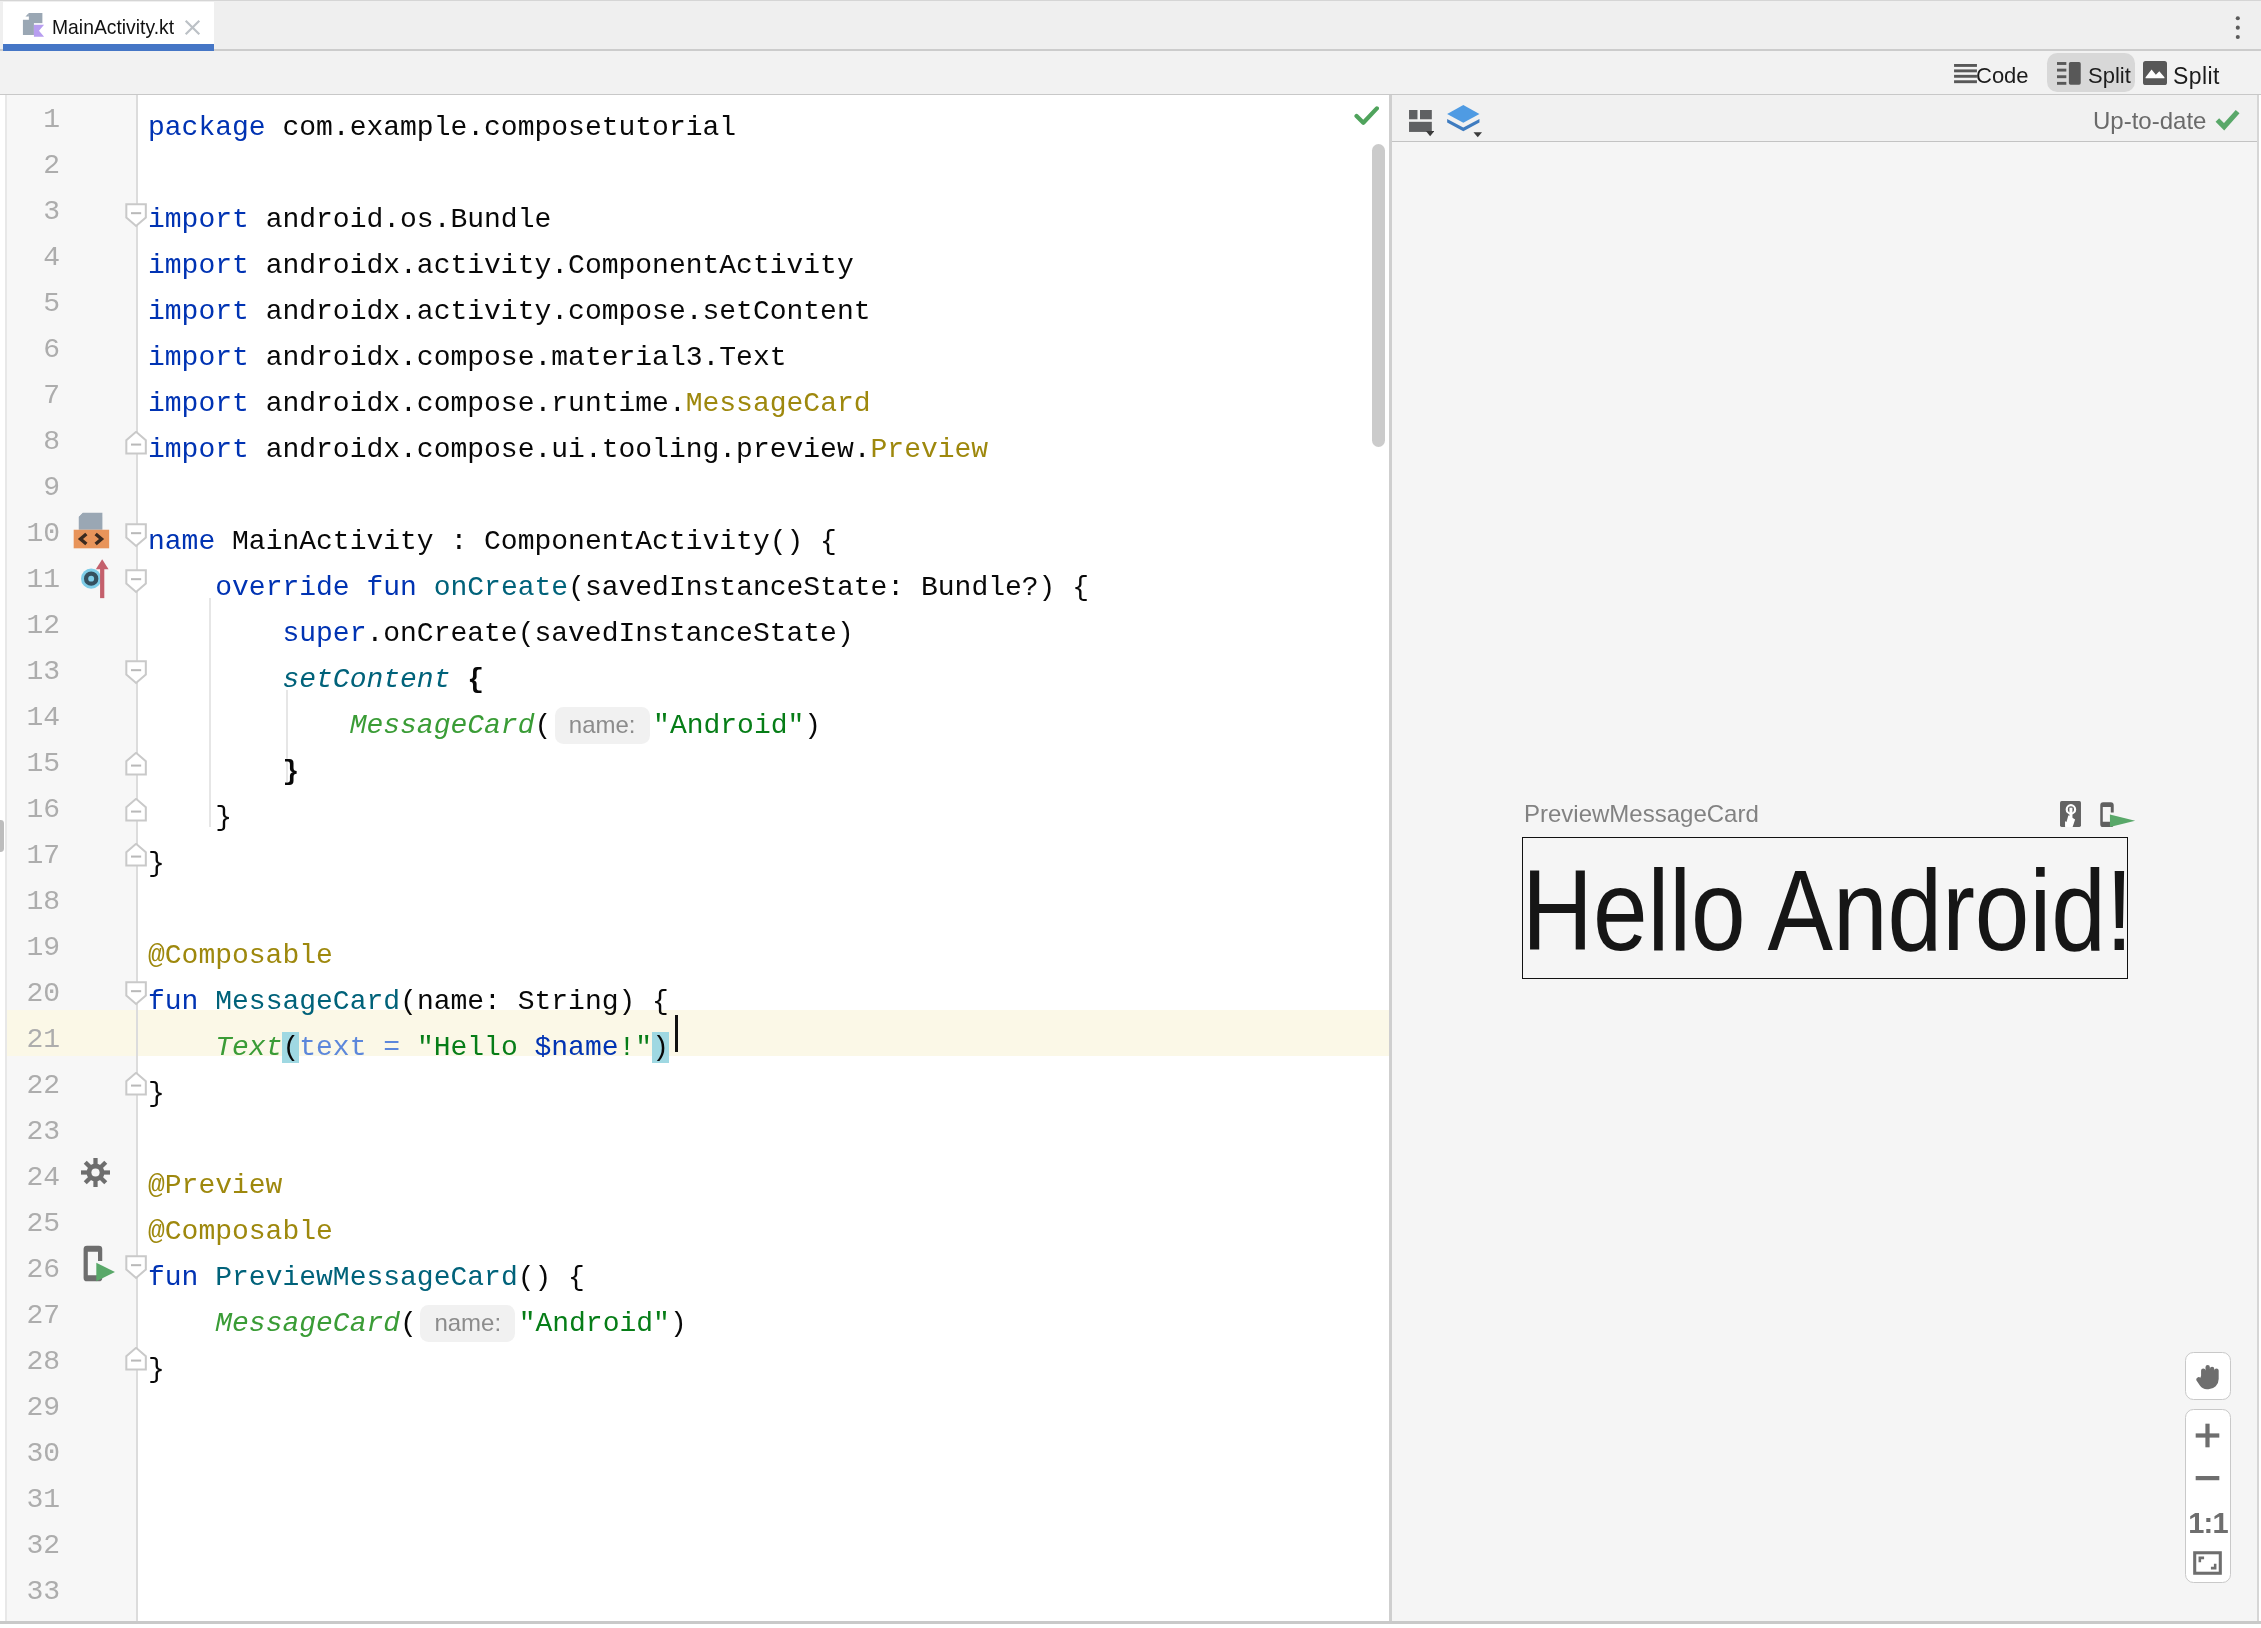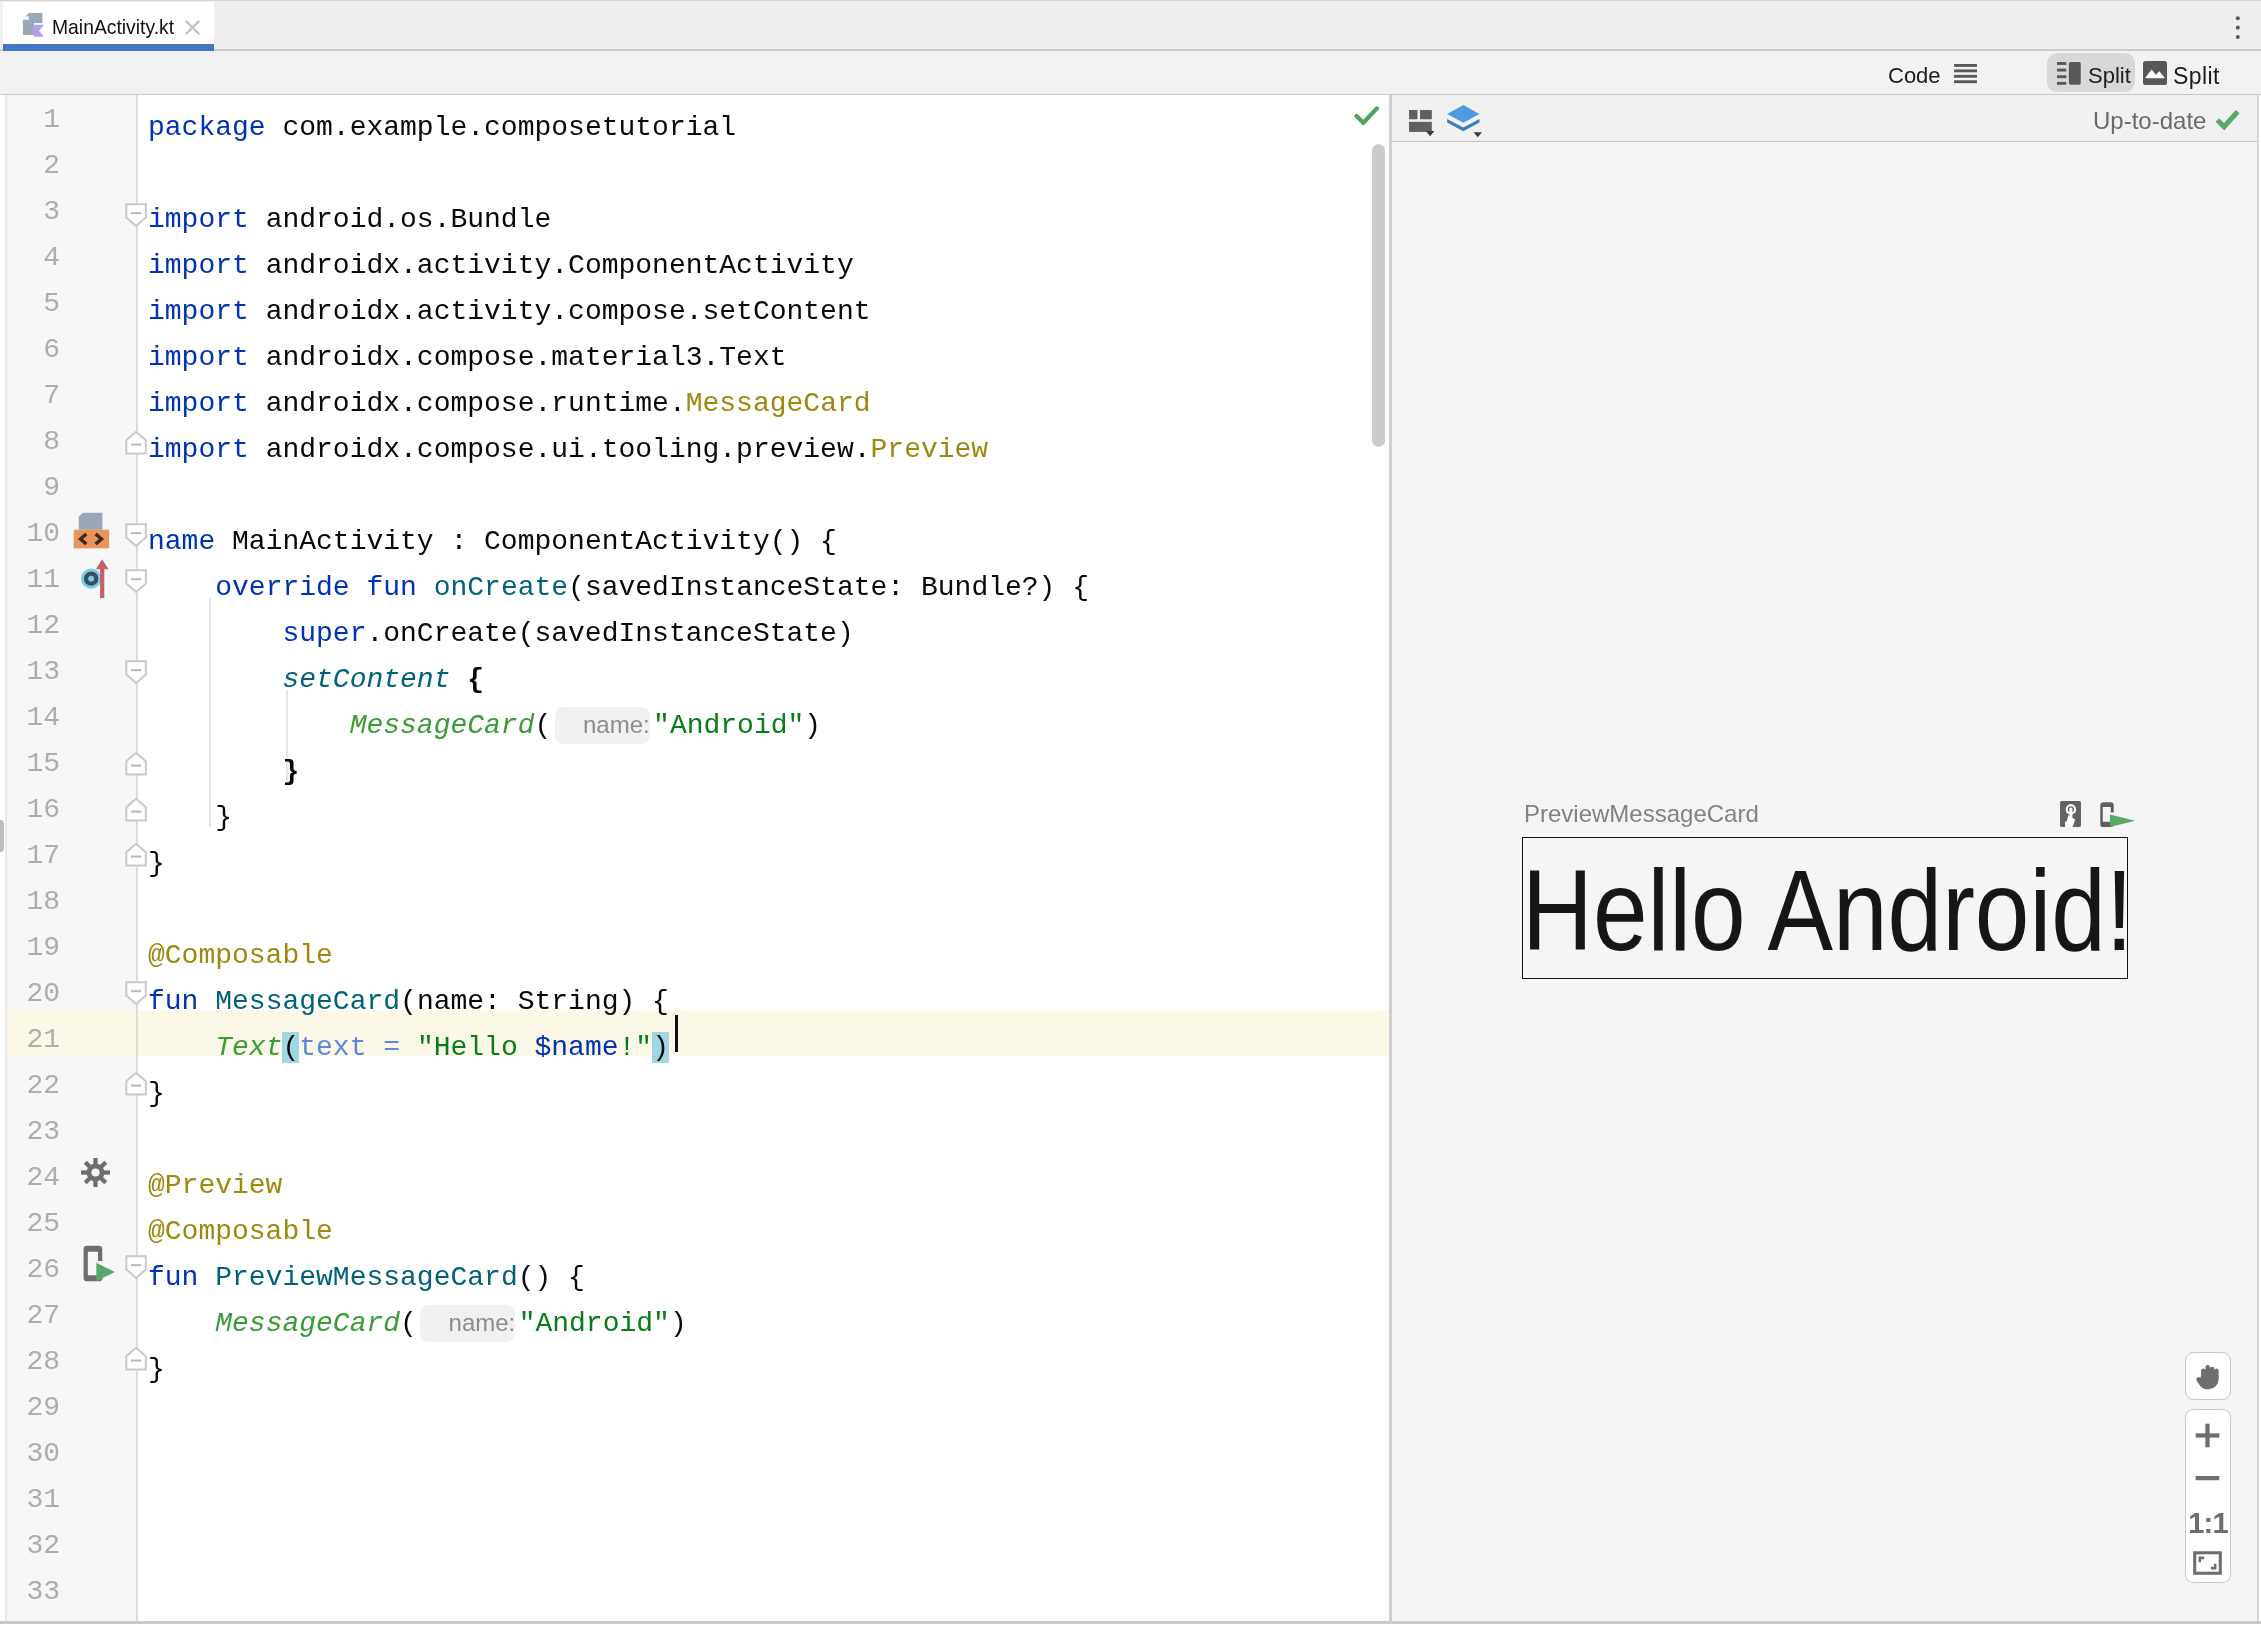--- a/index.html
+++ b/index.html
@@ -31,21 +31,21 @@
 .fn { color:#00627A; }
 .it { font-style:italic; }
 .cg { color:#3A9C36; font-style:italic; }
 .s { color:#067D17; }
 .na { color:#5C87DB; }
 .an { color:#9E880D; }
 .b { font-weight:bold; }
 .ph { background:#9FD8E2; }
 .hint { display:inline-block; width:95px; height:37px; line-height:36px; margin:0 3.4px;
   background:#F1F1F1; border-radius:8.5px; color:#8C8C8C; font-family:"Liberation Sans",sans-serif;
-  font-size:24px; text-align:right; vertical-align:middle; font-style:normal; }
+  font-size:24px; text-align:center; vertical-align:middle; font-style:normal; }
 .guide { width:1.7px; background:#E6E6E6; }
 #caret { left:675px; top:1015px; width:3.4px; height:37px; background:#111; }
 #sbthumb { left:1372px; top:144px; width:12.7px; height:303px; background:#CBCBCB; border-radius:6.8px; }
 
 #divider { left:1389px; top:95px; width:2.5px; height:1526px; background:#CFCFCF; }
 #preview { left:1392px; top:95px; width:870px; height:1526px; background:#F5F5F5; }
 #ptoolbar { left:1392px; top:95px; width:870px; height:47px; background:#F1F1F1; border-bottom:1.7px solid #C3C3C3; }
 #utd { font-size:24px; color:#6A6A6A; top:107px; left:2093px;text-align:center; }
 #plabel { font-size:24px; color:#828282; top:800px; left:1524px; }
 #pbox { left:1522px; top:837px; width:606px; height:142px; border:1.7px solid #111; box-sizing:border-box; }
@@ -82,21 +82,21 @@
     <circle cx="8" cy="27" r="2.4" fill="#5A5A5A"></circle>
   </svg>
   <div class="abs" id="row2"></div>
   <div class="abs" id="pill"></div>
   <svg class="abs" style="left:1954px;top:64px" width="23" height="19.5" viewBox="0 0 27 23">
     <rect x="0" y="0" width="27" height="3.4" fill="#585858"></rect>
     <rect x="0" y="6.4" width="27" height="3.4" fill="#585858"></rect>
     <rect x="0" y="12.8" width="27" height="3.4" fill="#585858"></rect>
     <rect x="0" y="19.2" width="27" height="3.4" fill="#585858"></rect>
   </svg>
-  <div class="abs r2txt" style="left:1888px">Code</div>
+  <div class="abs r2txt" style="left:1976px">Code</div>
   <svg class="abs" style="left:2057px;top:62px" width="24.6" height="23" viewBox="0 0 29 27">
     <rect x="0" y="0" width="11" height="3.4" fill="#585858"></rect>
     <rect x="0" y="7.8" width="11" height="3.4" fill="#585858"></rect>
     <rect x="0" y="15.6" width="11" height="3.4" fill="#585858"></rect>
     <rect x="0" y="23.4" width="11" height="3.4" fill="#585858"></rect>
     <rect x="14" y="0" width="14" height="26.8" rx="2" fill="#585858"></rect>
   </svg>
   <div class="abs r2txt" style="left:2088px">Split</div>
   <svg class="abs" style="left:2143px;top:61px" width="24" height="24" viewBox="0 0 28 28">
     <rect x="0" y="0" width="28" height="28" rx="3" fill="#585858"></rect>

